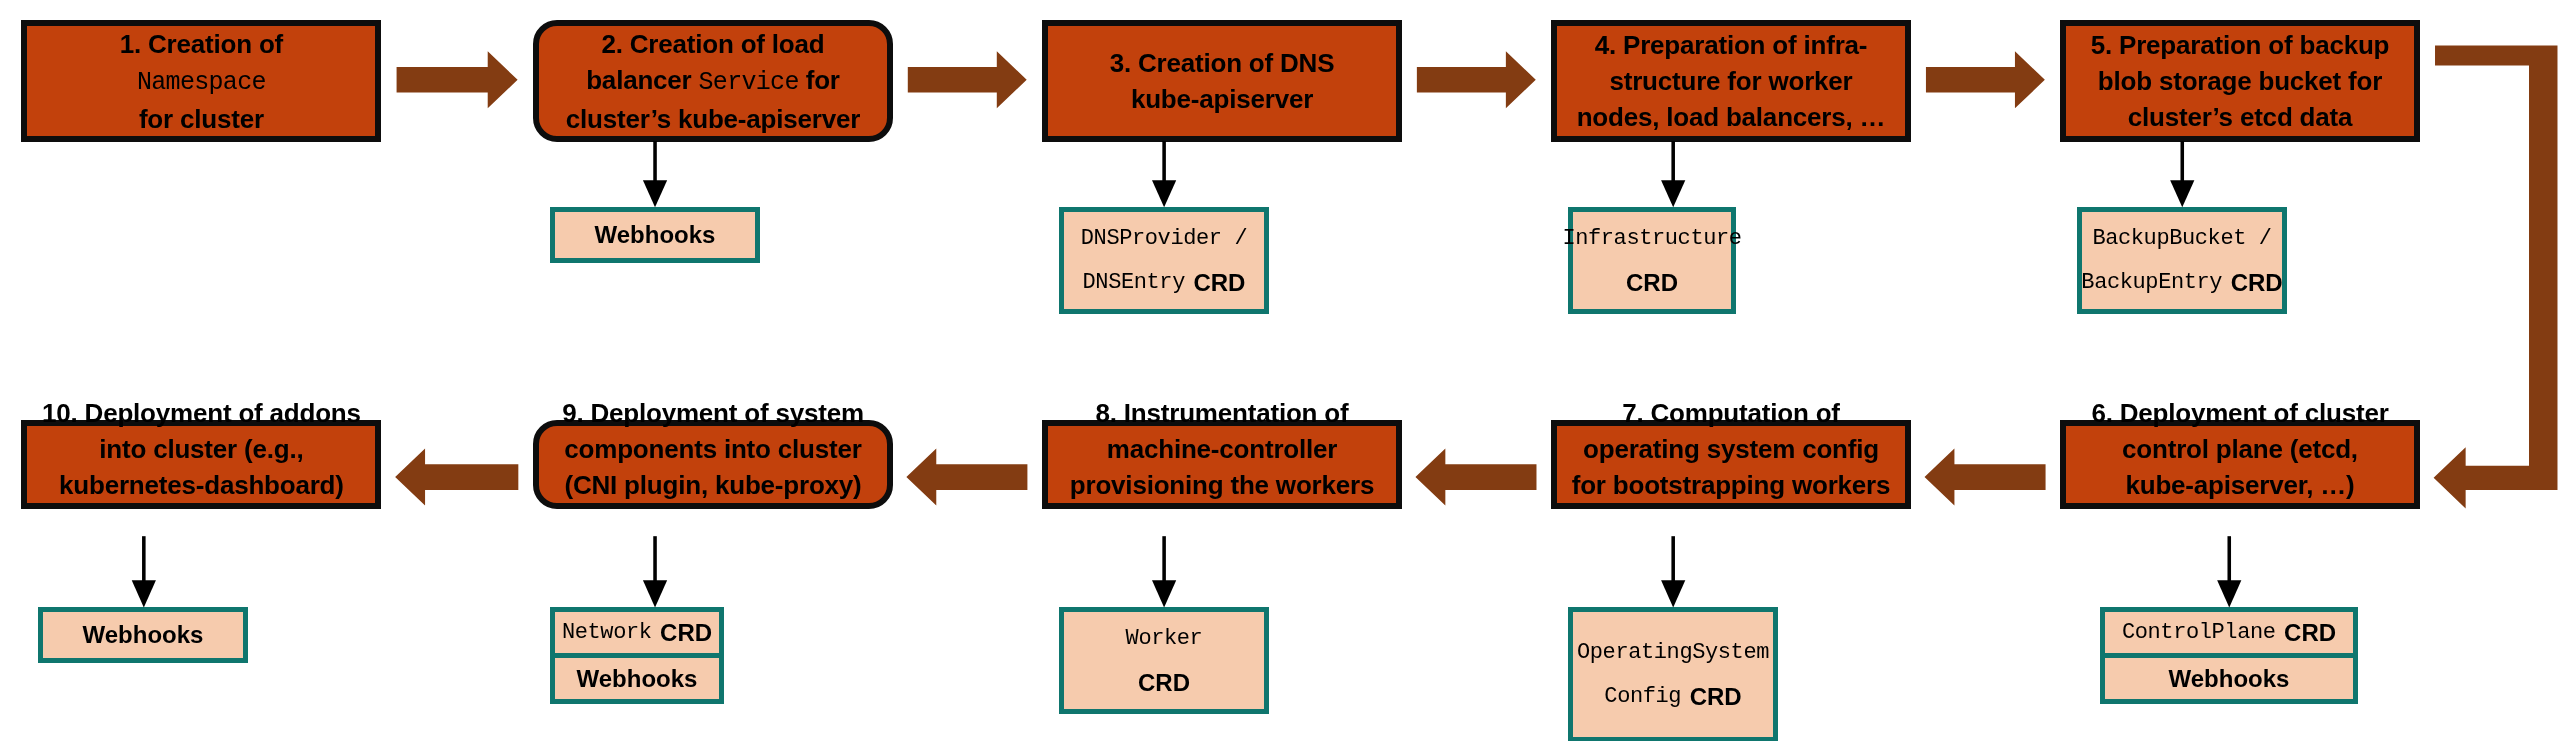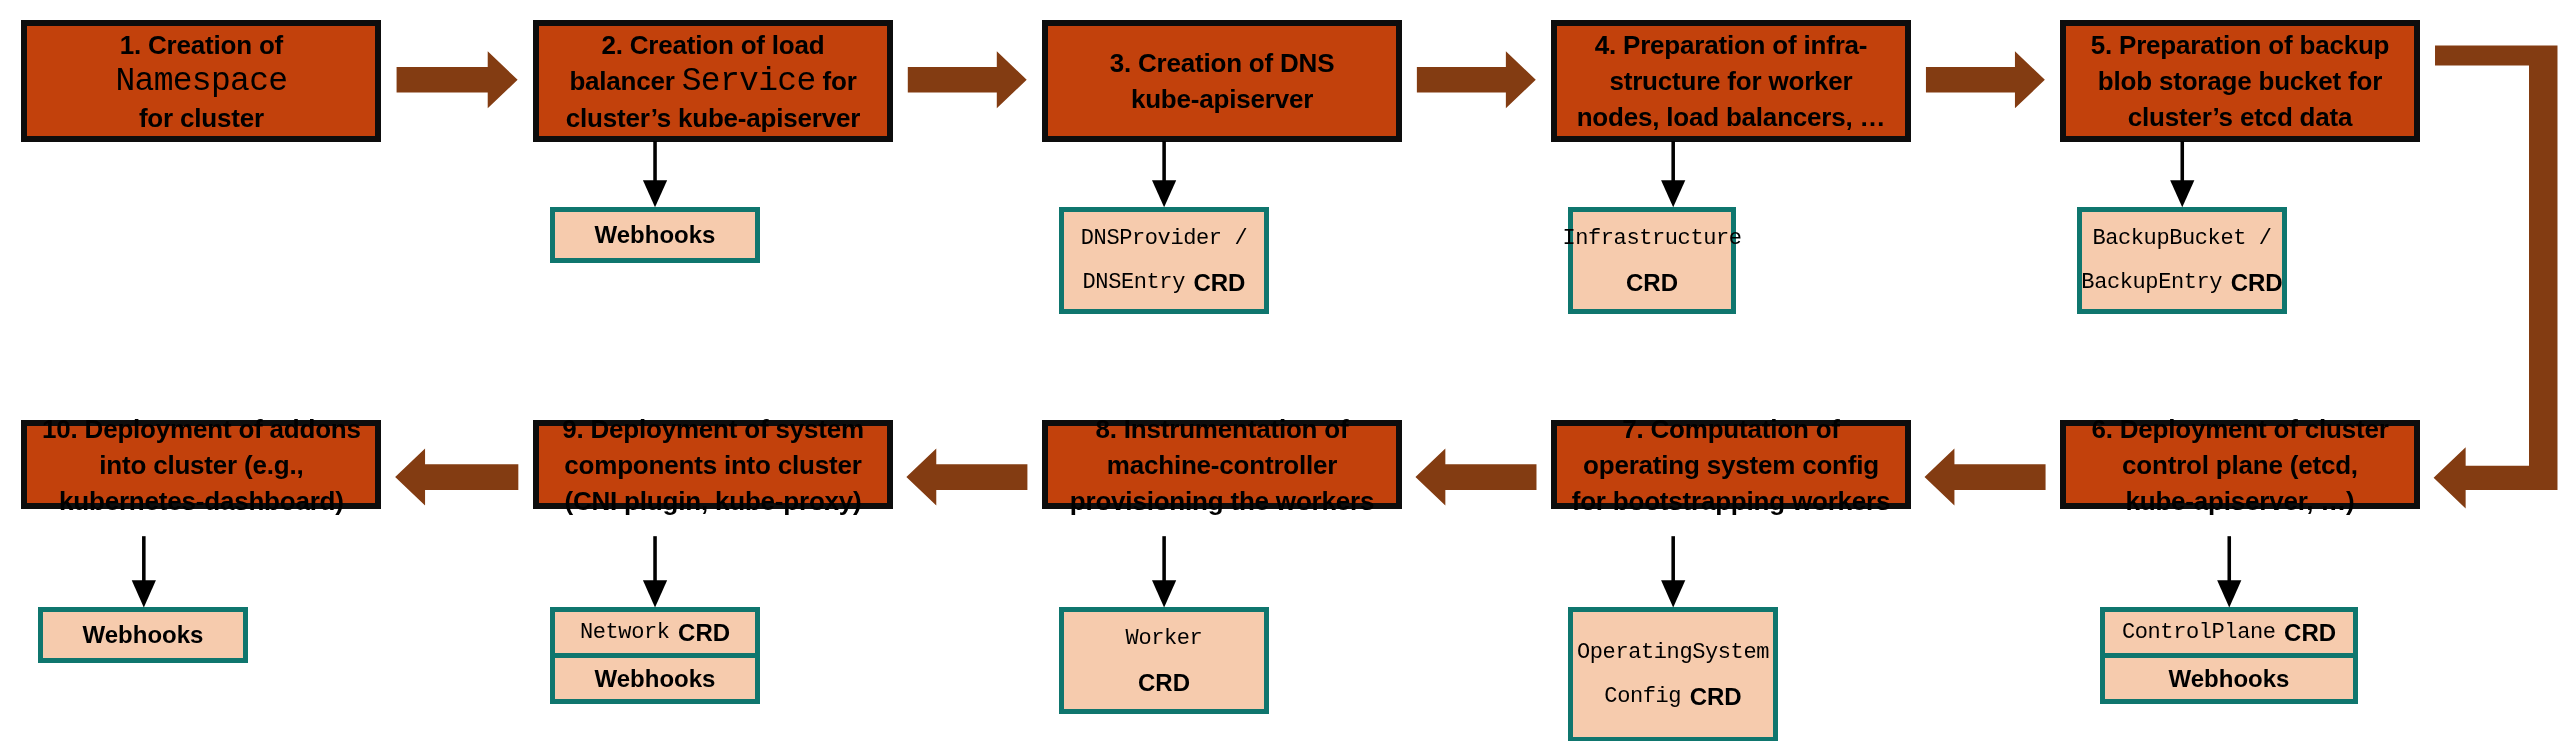--- a/index.html
+++ b/index.html
@@ -8,26 +8,26 @@
     font-family:"Liberation Sans", sans-serif; color:#000; overflow:hidden;
   }
   .mainbox {
     position:absolute; width:360px; height:122px; box-sizing:border-box;
     background:#c2410c; border:6.4px solid #0d0d0d;
     display:flex; align-items:center; justify-content:center; text-align:center;
     font-weight:700; font-size:26px; line-height:36px; letter-spacing:-0.2px;
     padding:0 2.8px;
   }
   .r1 { top:20px; }
-  .r2 { top:420px; height:89px; }
-  .cA { left:21.4px; } .cB { left:533px; } .cC { left:1042px; }
+  .r2 { top:420px; height:89px;align-items:flex-end; }
+  .cA { left:21.4px; } .cB { left:533px;border-radius:24px; } .cC { left:1042px; }
   .cD { left:1551px; } .cE { left:2060px; }
   .ln { display:block; white-space:nowrap; }
   .imono {
-    font-family:"Liberation Mono", monospace; font-weight:400; font-size:33px;
+    font-family:"Liberation Mono", monospace; font-weight:400; font-size:25px;
     letter-spacing:-0.7px;
   }
   .subbox {
     position:absolute; box-sizing:border-box; background:#F6CBAD;
     border:5px solid #0f766e; display:flex; flex-direction:column;
     align-items:center; justify-content:center; text-align:center;
   }
   .srow { display:flex; align-items:center; justify-content:center; white-space:nowrap; line-height:44px; }
   .smono { font-family:"Liberation Mono", monospace; font-weight:400; font-size:22px; letter-spacing:-0.4px; }
   .sbold { font-weight:700; font-size:24px; }
@@ -183,21 +183,21 @@
 
   <div class="subbox" style="left:1059px; top:607px; width:210px; height:107px;">
     <div class="srow">
         <span class="smono">Worker</span>
       </div>
     <div class="srow">
         <span class="scrd">CRD</span>
       </div>
   </div>
 
-  <div class="substack" style="left:550px; top:607px; width:210px;">
+  <div class="substack" style="left:550px; top:607px; width:174px;">
     <div class="subbox">
       <div class="srow">
           <span class="smono">Network</span>
           <span class="scrd">CRD</span>
         </div>
     </div>
     <div class="subbox">
       <div class="srow">
           <span class="sbold">Webhooks</span>
         </div>

